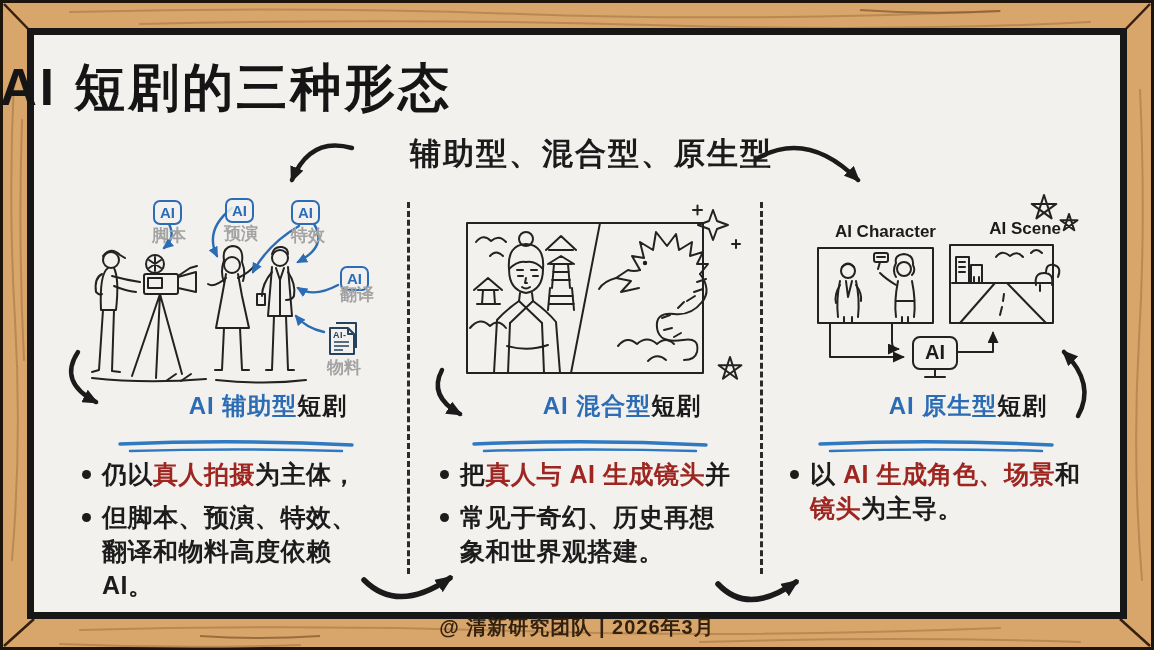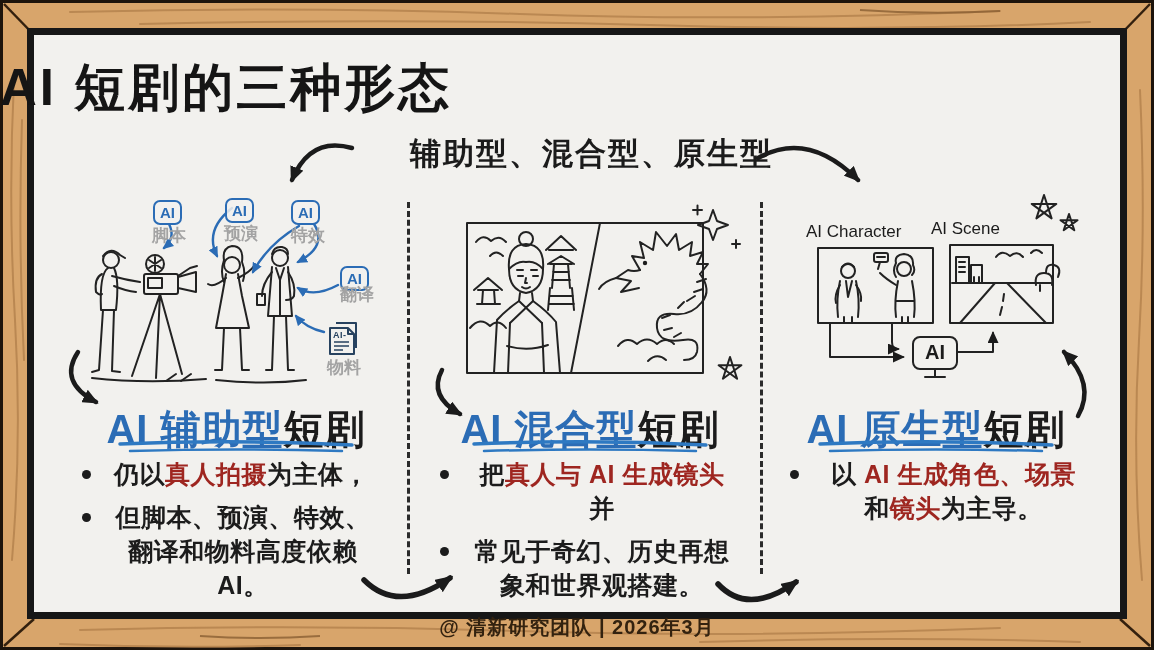--- a/index.html
+++ b/index.html
@@ -11,33 +11,33 @@
   .board{position:absolute;left:27px;right:27px;top:28px;bottom:31px;
          background:#f2f1ee;border:7px solid #171717;z-index:2;box-sizing:border-box;}
   .layer{position:absolute;inset:0;z-index:3;}
   .layer > *{position:absolute;}
   .title{left:0;right:0;top:54px;text-align:left;font-size:51px;font-weight:700;
          letter-spacing:3px;color:#151515;}
   .subtitle{left:0;right:0;top:133px;text-align:center;font-size:31px;font-weight:700;
          letter-spacing:2px;color:#1b1b1b;padding-left:29px;}
   .divider{top:202px;height:372px;border-left:3px dashed #2b2b2b;width:0;}
   .d1{left:407px;} .d2{left:760px;}
-  .heading{top:402px;font-size:40px;font-weight:700;letter-spacing:1px;color:#1b1b1b;
-         white-space:nowrap;transform:translateX(-50%);}
+  .heading{top:390px;font-size:24px;font-weight:700;letter-spacing:1px;color:#1b1b1b;
+         white-space:nowrap;transform:translateX(-50%);margin-left:32px;}
   .acc{color:#2b6cb5;}
   .bullets{top:457px;}
-  .brow{display:flex;gap:23px;margin-bottom:9px;text-align:center;}
+  .brow{display:flex;gap:11px;margin-bottom:9px;}
   .dot{width:9px;height:9px;border-radius:50%;background:#1c1c1c;margin-top:13px;flex:none;}
   .btext{font-size:25px;line-height:34px;font-weight:700;color:#1c1c1c;letter-spacing:.5px;}
   .red{color:#9e2620;}
   .ai-badge{display:inline-flex;align-items:center;height:19px;padding:1px 5px;
          border:2.5px solid #2b6cb5;border-radius:7px;color:#2b6cb5;font-weight:700;
          font-size:15px;line-height:1;background:rgba(242,241,238,.85);}
   .badge-label{width:46px;text-align:center;font-size:17px;font-weight:700;color:#a3a3a3;}
-  .en-label{width:130px;text-align:left;font-size:17px;font-weight:400;color:#1b1b1b;}
+  .en-label{width:130px;text-align:right;font-size:17px;font-weight:700;color:#1b1b1b;}
   .mini{font-size:9px;font-weight:700;color:#27425f;letter-spacing:.5px;}
   .ai-screen{width:44px;text-align:center;font-size:20px;font-weight:700;color:#1c1c1c;}
   .footer{position:absolute;left:0;right:0;bottom:0;height:46px;z-index:4;display:flex;
          align-items:center;justify-content:center;font-size:20px;font-weight:700;
          color:#33220f;letter-spacing:1px;}
   svg{overflow:visible;}
   .ink{stroke:#222;fill:none;stroke-width:2;stroke-linecap:round;stroke-linejoin:round;}
   .blue{stroke:#2b6cb5;fill:none;stroke-width:2.4;stroke-linecap:round;}
   .thick{stroke:#1b1b1b;fill:none;stroke-width:4.5;stroke-linecap:round;}
 </style>

